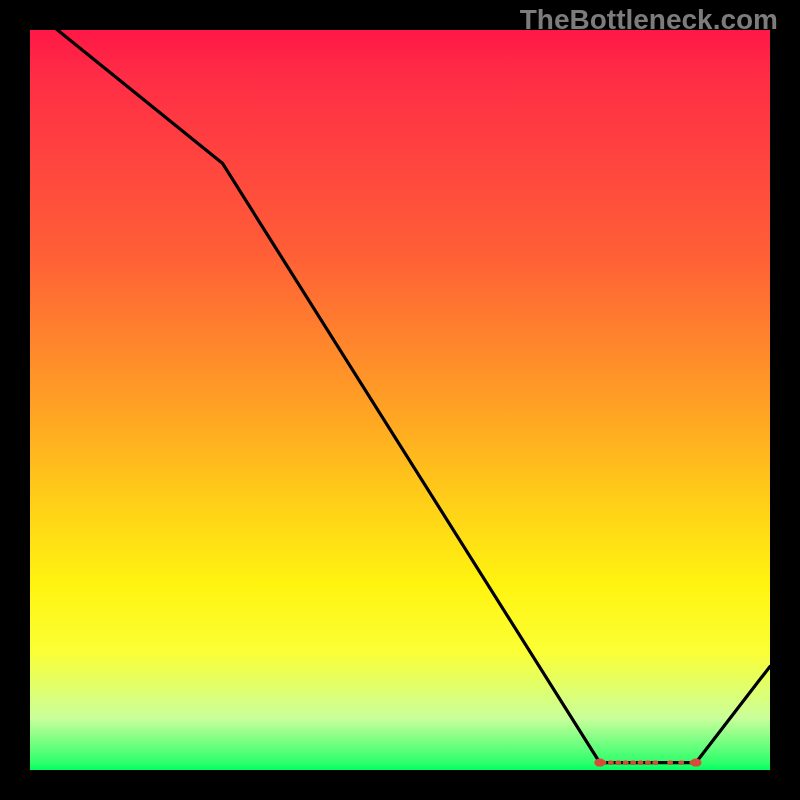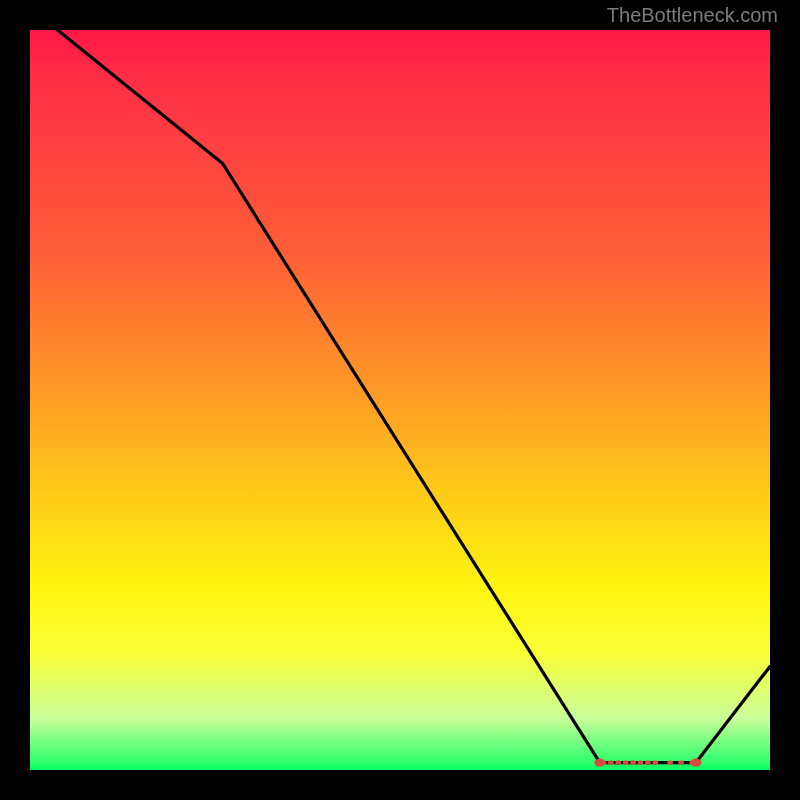--- a/index.html
+++ b/index.html
@@ -8,22 +8,22 @@
     width: 800px;
     height: 800px;
     background: #000;
     position: relative;
   }
   .watermark {
     position: absolute;
     top: 4px;
     right: 22px;
     font-family: Arial, Helvetica, sans-serif;
-    font-size: 20px;
-    font-weight: normal;
+    font-size: 28px;
+    font-weight: bold;
     color: #7c7c7c;
     letter-spacing: 0px;
     text-align: right;
   }
   .plot {
     position: absolute;
     left: 30px;
     top: 30px;
     width: 740px;
     height: 740px;

